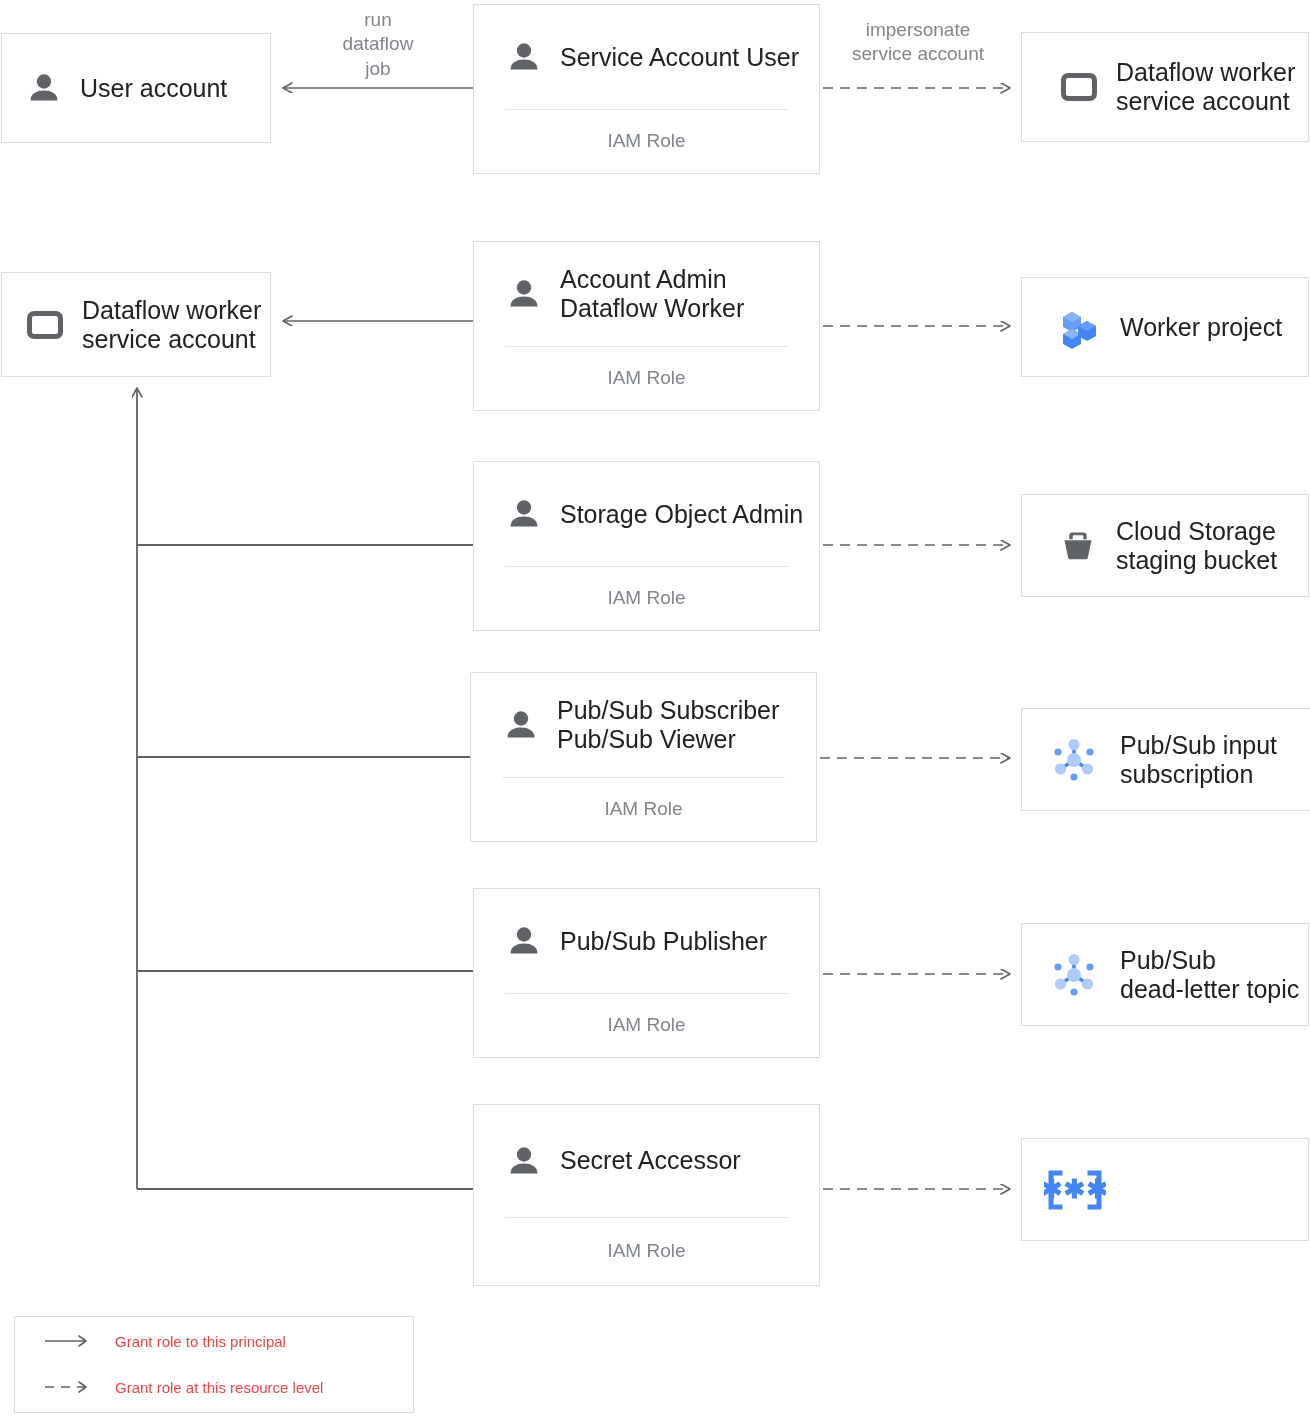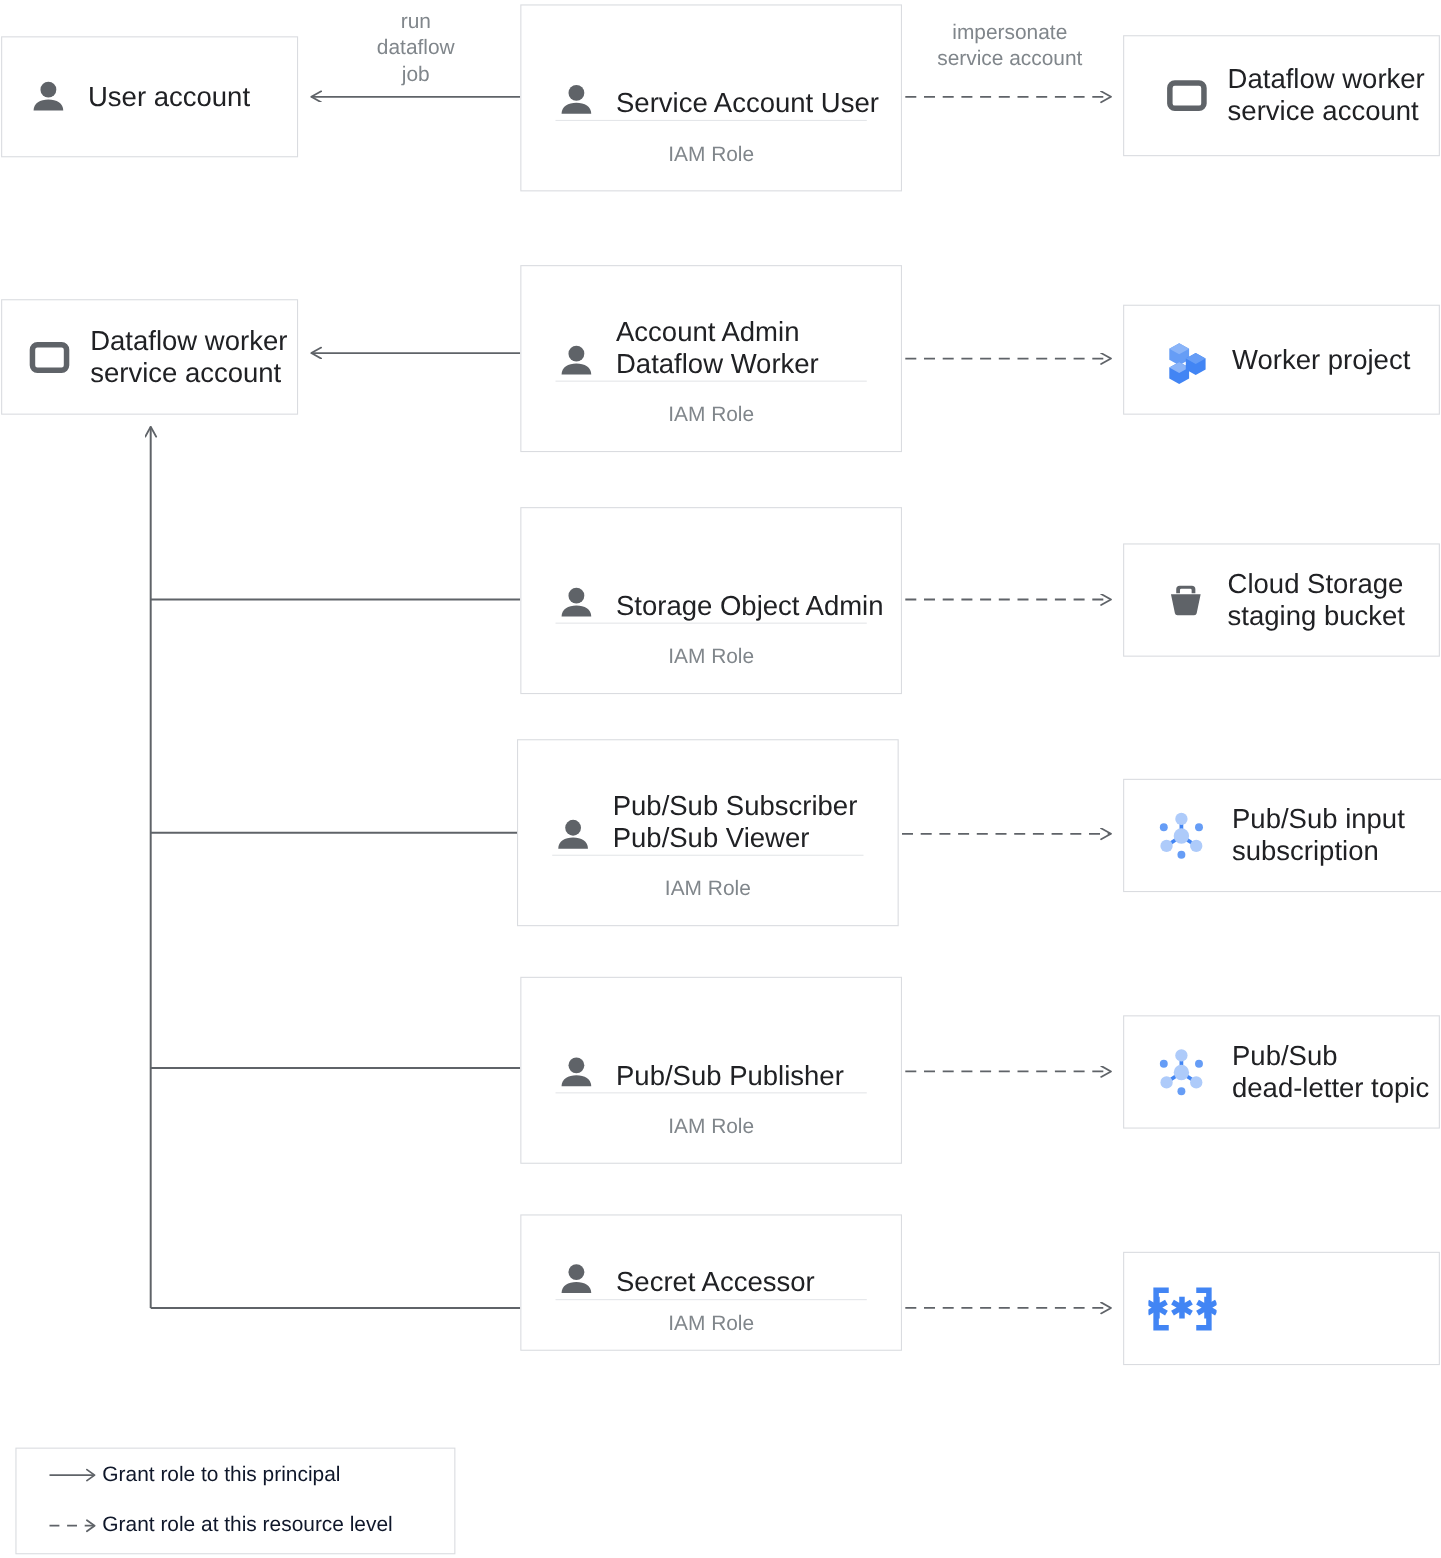--- a/index.html
+++ b/index.html
@@ -25,21 +25,21 @@
     position:absolute;
     box-sizing:border-box;
     border:1px solid #dadce0;
     background:#ffffff;
   }
   .role-top{
     position:absolute;
     left:0; right:0; top:0;
     height:62%;
     display:flex;
-    align-items:flex-end;
+    align-items:center;
     padding-left:32px;
     box-sizing:border-box;
   }
   .role-divider{
     position:absolute;
     left:31px; right:31px;
     top:62%;
     height:1px;
     background:#e4e6e9;
   }
@@ -107,22 +107,23 @@
     border:1px solid #dadce0;
     background:#ffffff;
   }
   .legend-row{
     position:absolute;
     display:flex;
     align-items:center;
     height:28px;
   }
   .legend-text{
-    font-size:19px;
-    color:#0f172a;
+    font-size:15px;
+    color:#ef4444;
+    margin-left:22px;
   }
 </style>
 </head>
 <body>
 
 <div id="stage">
 
   <svg class="wires" viewBox="0 0 1310 1416" xmlns="http://www.w3.org/2000/svg">
     <defs>
       <marker id="ah" markerWidth="12" markerHeight="12" refX="10" refY="5" orient="auto" markerUnits="userSpaceOnUse">
@@ -341,21 +342,21 @@
         <circle cx="41.5" cy="37" r="5.6" fill="#aecbfa"></circle>
         <circle cx="12" cy="20" r="3.6" fill="#669df6"></circle>
         <circle cx="44" cy="20" r="3.6" fill="#669df6"></circle>
         <circle cx="28" cy="45" r="3.6" fill="#669df6"></circle>
       </svg>
       <div class="ent-label">Pub/Sub
 dead-letter topic</div>
     </div>
   </div>
 
-  <div class="role-box" style="left:473px;top:1104px;width:347px;height:124px;">
+  <div class="role-box" style="left:473px;top:1104px;width:347px;height:182px;">
     <div class="role-top">
       <svg class="icon" width="36" height="36" viewBox="0 0 36 36">
         <circle cx="18" cy="11.5" r="7.2" fill="#5f6368"></circle>
         <path d="M4.5,30.5 C4.5,23.6 10.6,20.4 18,20.4 C25.4,20.4 31.5,23.6 31.5,30.5 Z" fill="#5f6368"></path>
       </svg>
       <div class="role-label">Secret Accessor</div>
     </div>
     <div class="role-divider"></div>
     <div class="role-bottom">
       <span class="iam-text">IAM Role</span>

